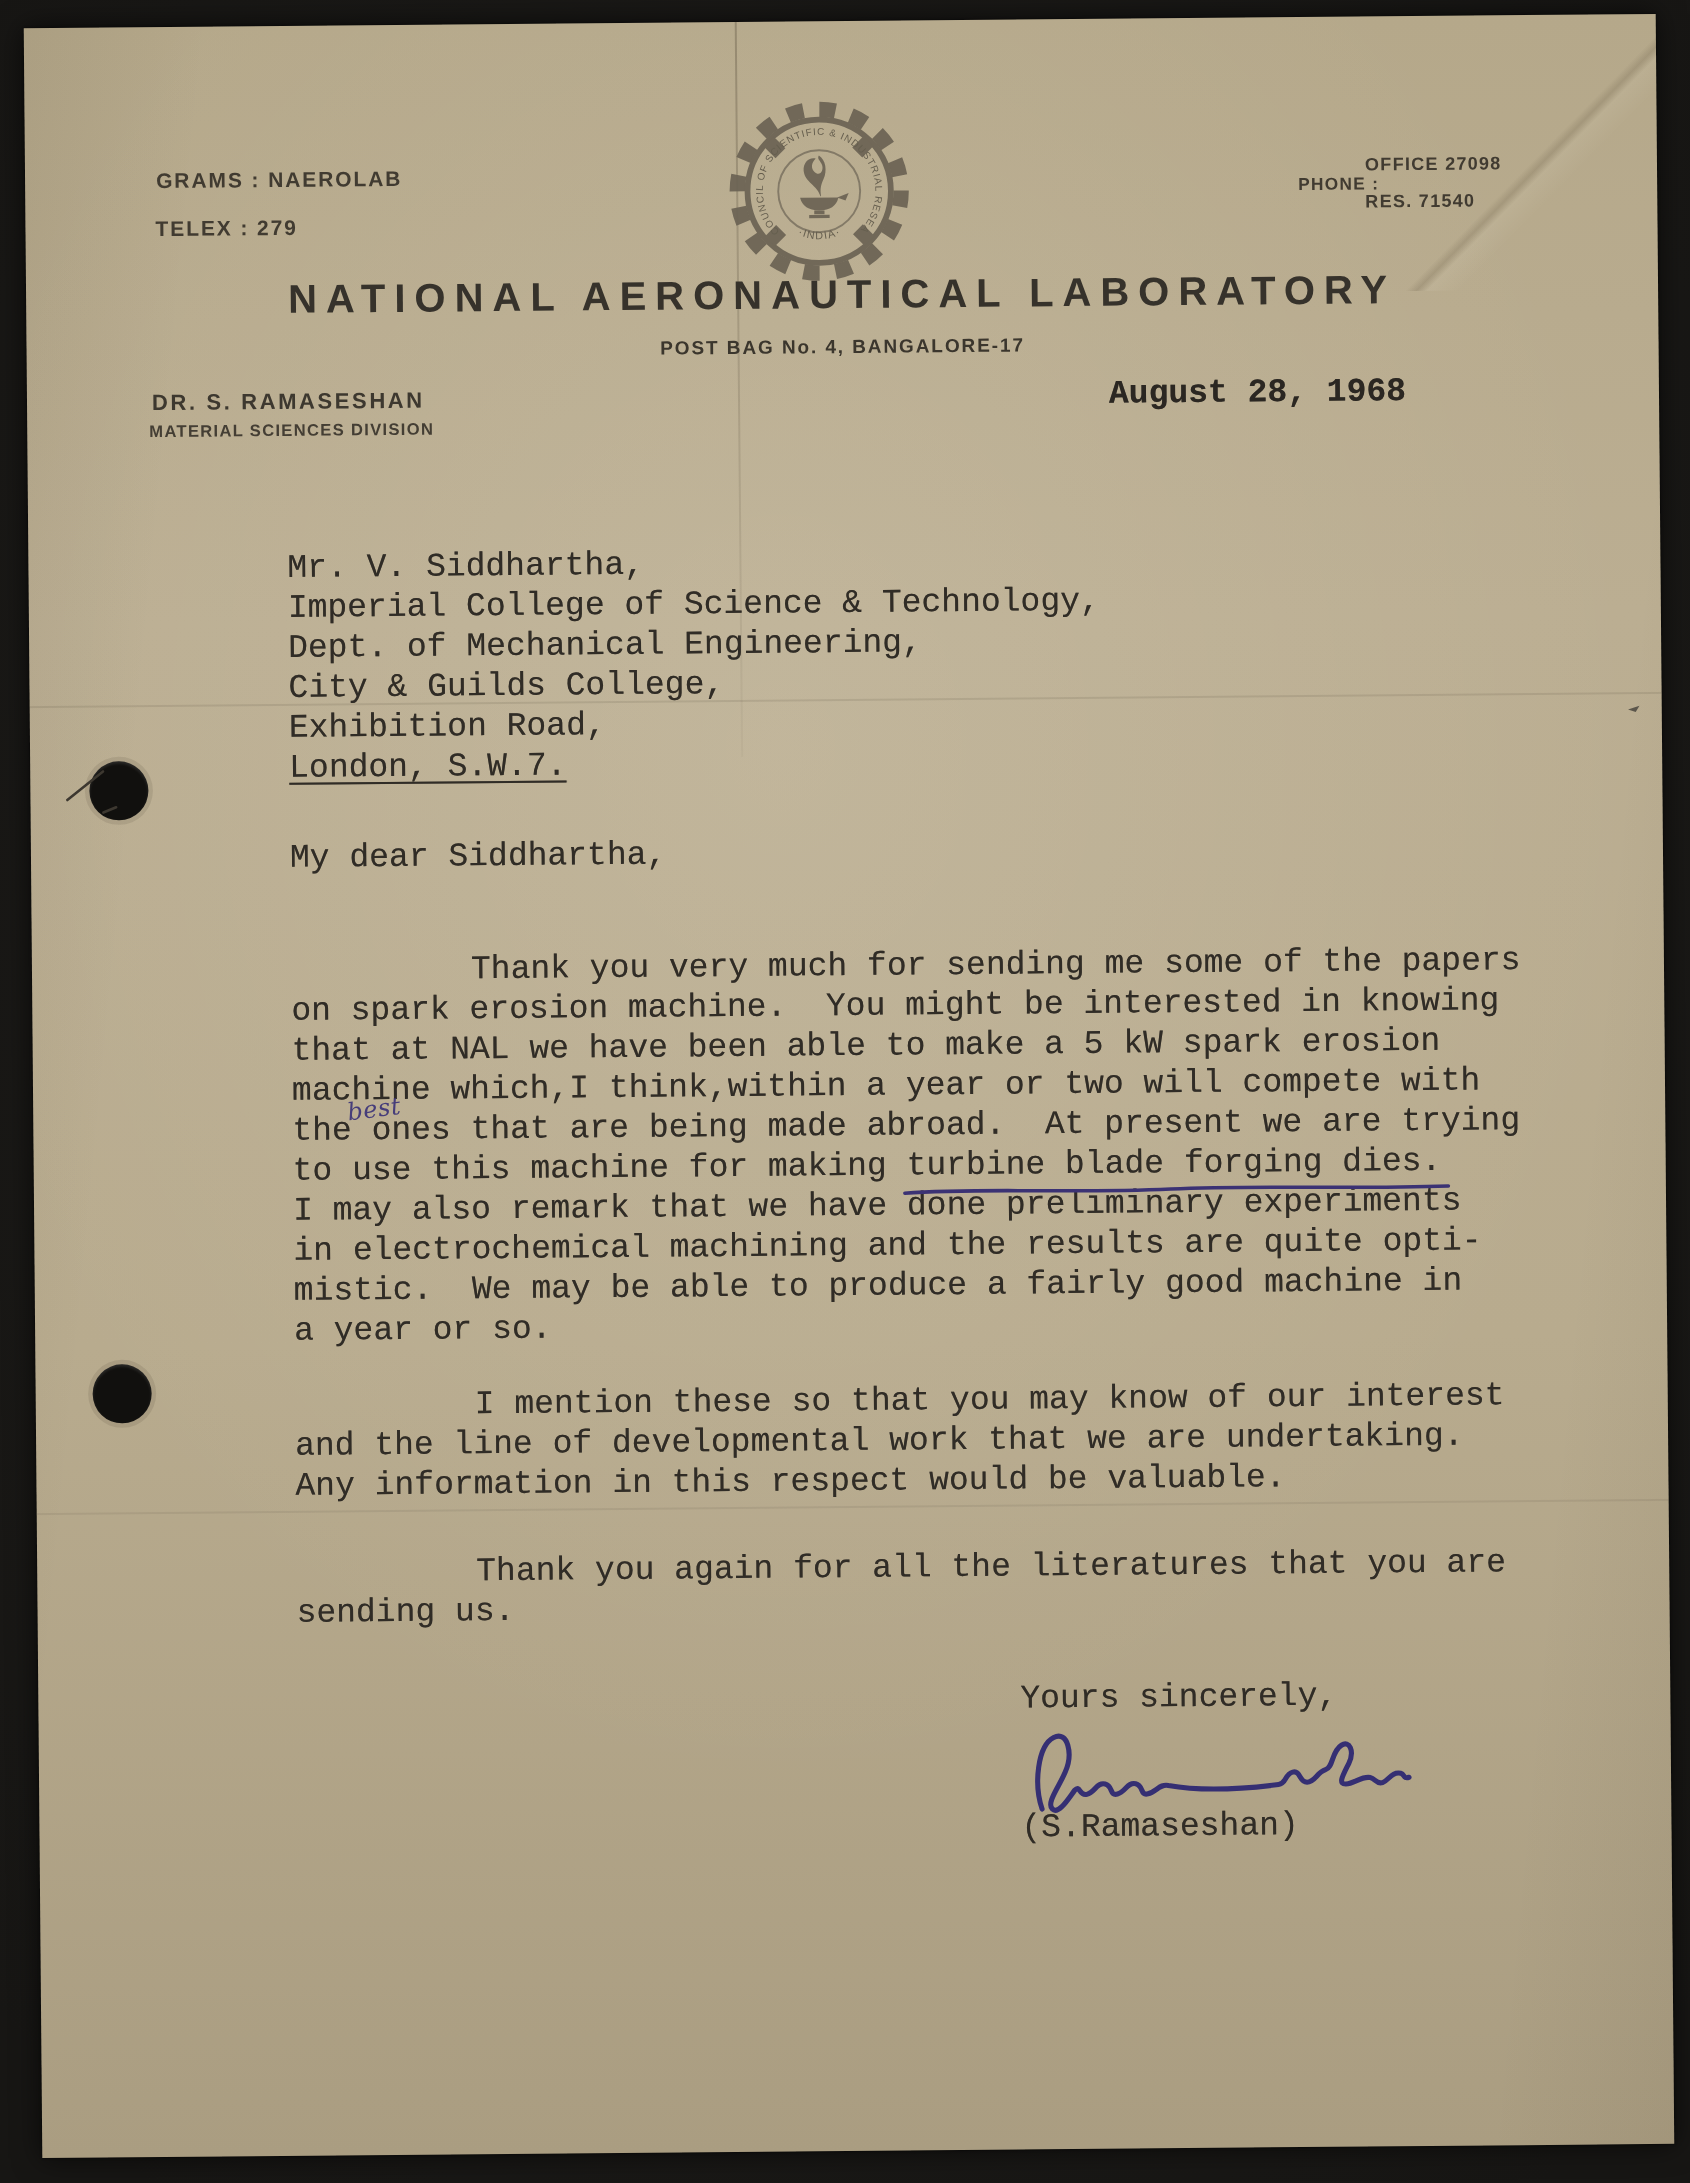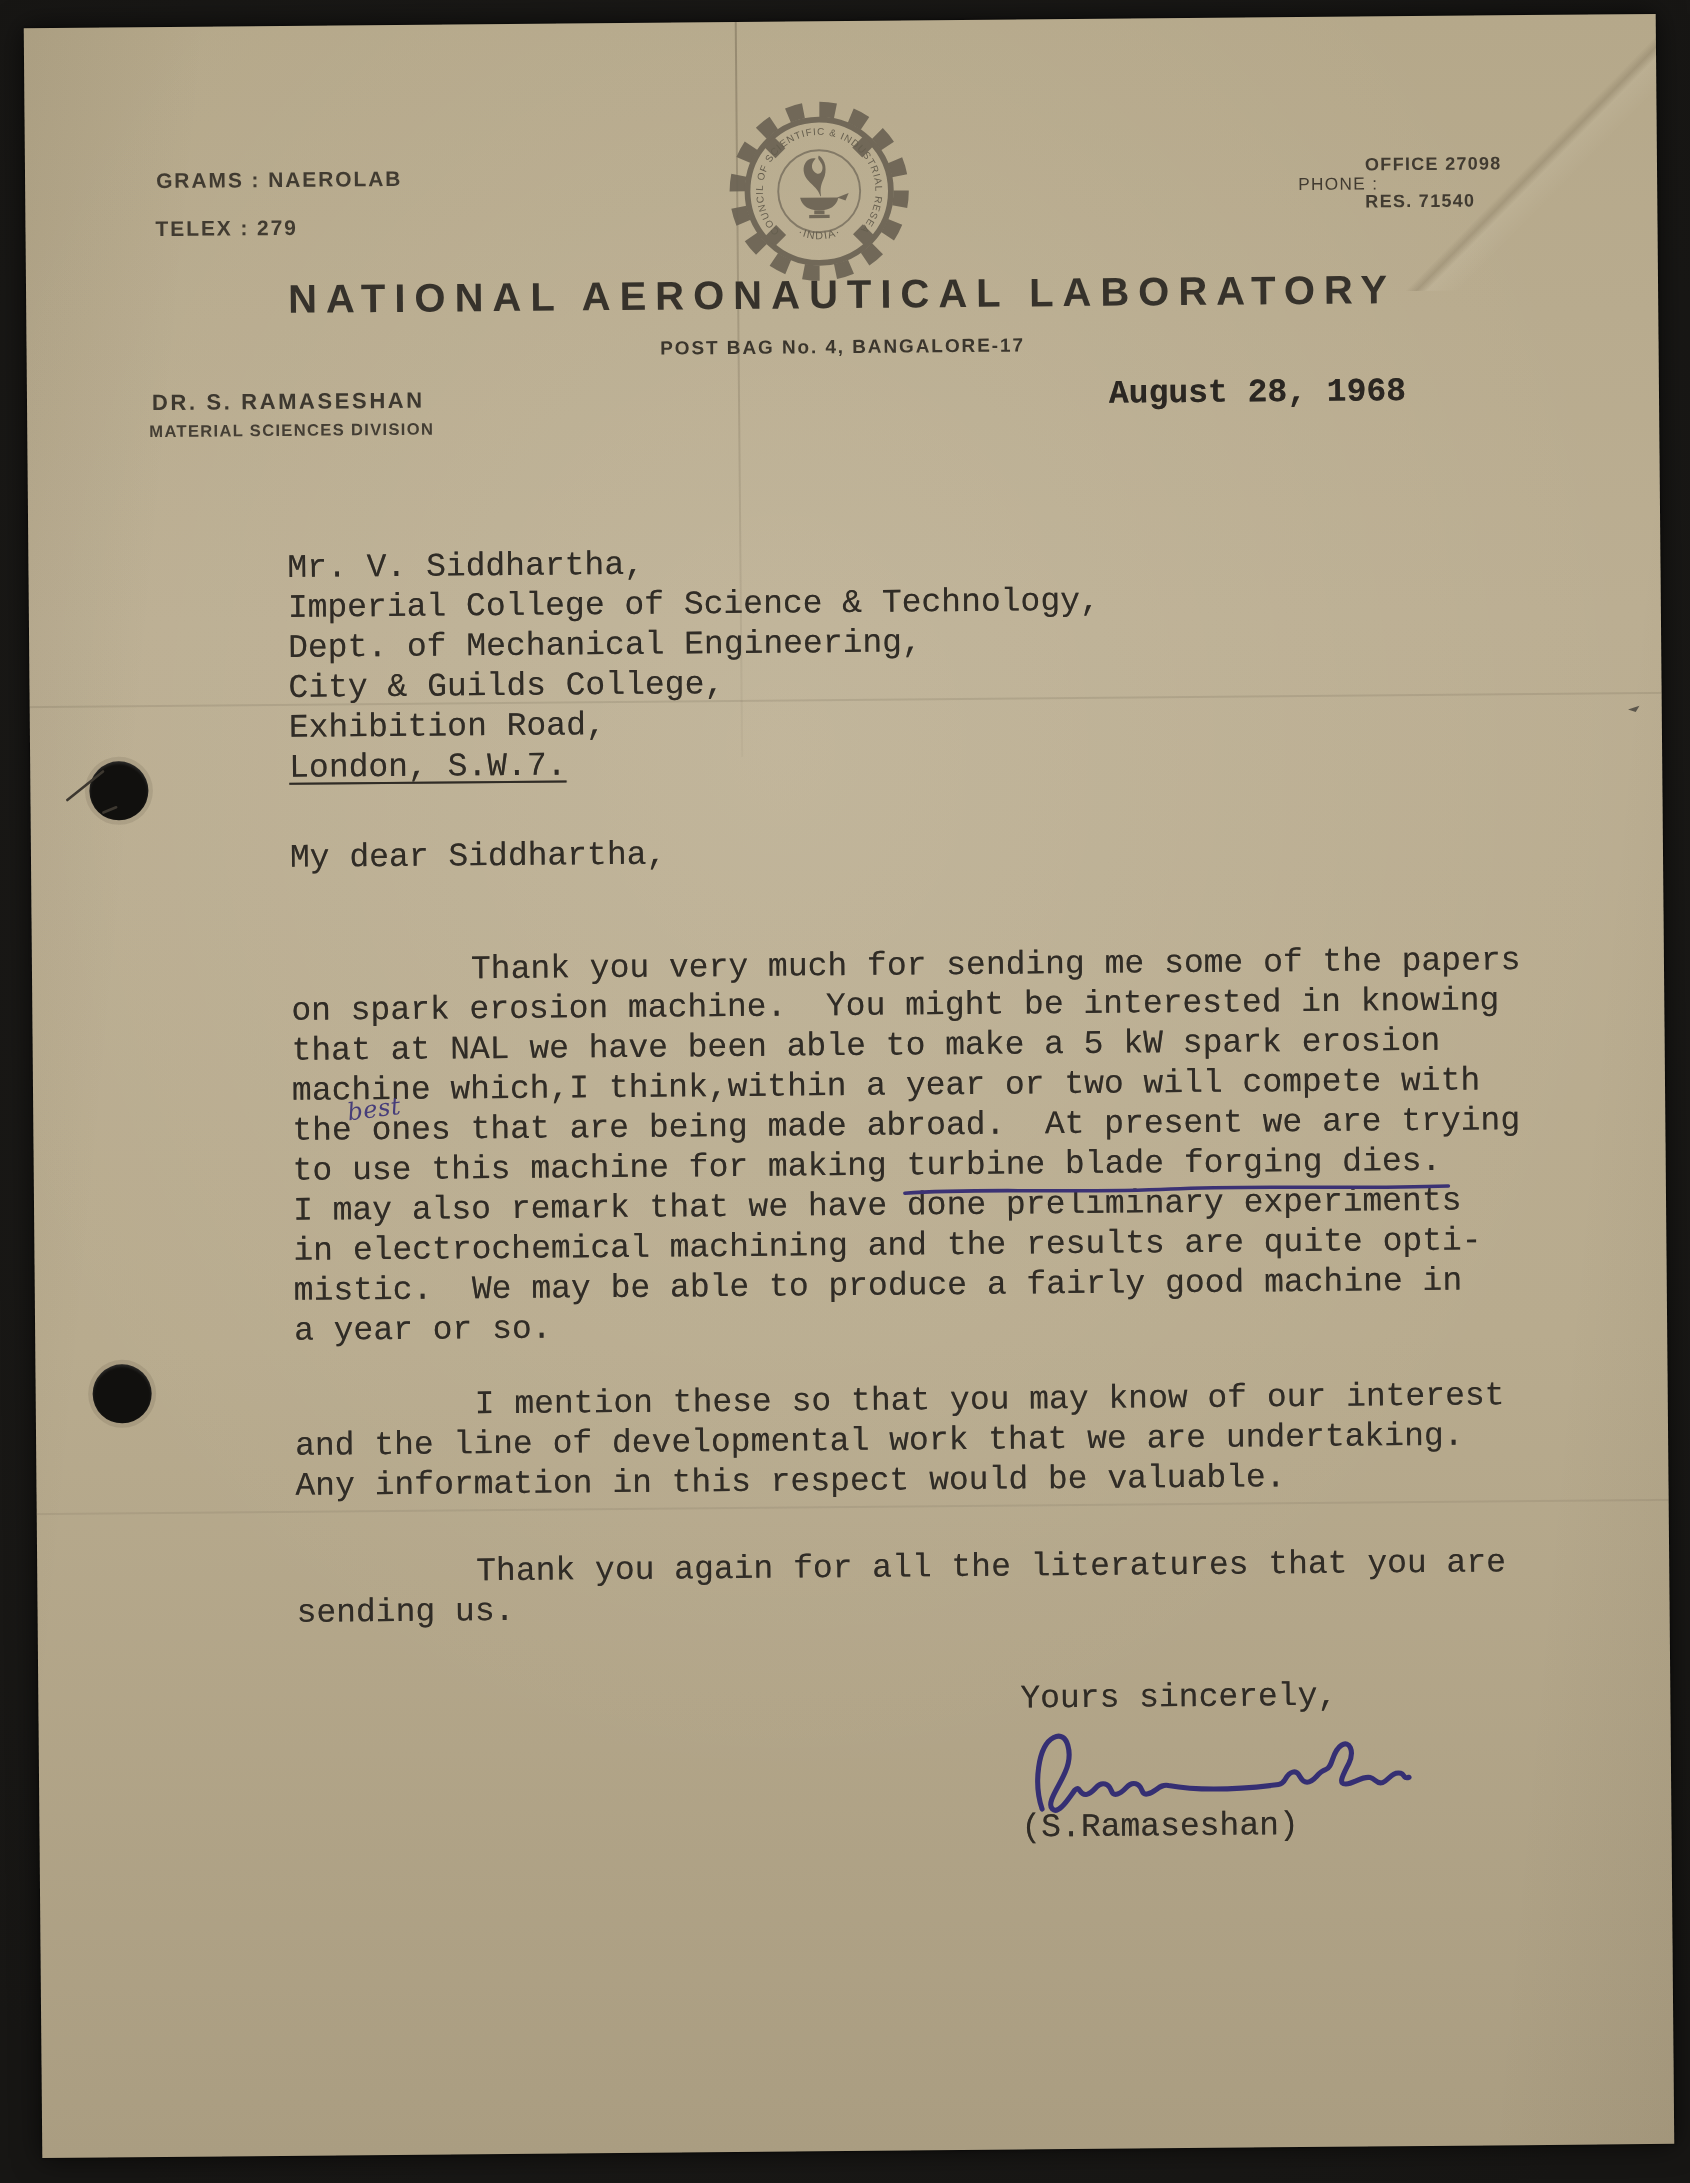--- a/index.html
+++ b/index.html
@@ -29,21 +29,21 @@
   .hole{position:absolute;width:59px;height:59px;border-radius:50%;background:#11100e;
     box-shadow:0 0 0 4.5px rgba(40,32,20,.10), inset 0 1.9px 3.2px rgba(255,255,255,.12);}
   .hole1{left:59px;top:734px;}
   .hole2{left:57px;top:1337px;}
   .pen-scratch{position:absolute;left:33px;top:735px;}
 
   
   .lh{position:absolute;color:#413b31;}
   .lh-grams{left:131px;top:142px;font-size:21px;font-weight:bold;letter-spacing:1.9px;}
   .lh-telex{left:130px;top:190px;font-size:21px;font-weight:bold;letter-spacing:1.9px;}
-  .lh-phone-label{left:1273px;top:157px;font-size:17.3px;font-weight:normal;letter-spacing:1.3px;}
+  .lh-phone-label{left:1273px;top:157px;font-size:17.3px;font-weight:bold;letter-spacing:1.3px;}
   .lh-phone-office{left:1340px;top:138px;font-size:18px;font-weight:bold;letter-spacing:1.3px;}
   .lh-phone-res{left:1340px;top:175px;font-size:18px;font-weight:bold;letter-spacing:1.3px;}
   .lh-org{left:0;top:251px;width:100%;text-align:center;font-size:40px;font-weight:bold;
     letter-spacing:9px;color:#36322b;}
   .lh-addr{left:0;top:315px;width:100%;text-align:center;font-size:19px;font-weight:bold;
     letter-spacing:1.9px;color:#3b362d;}
   .lh-sender{left:125px;top:363px;font-size:22px;letter-spacing:2.6px;font-weight:bold;color:#3d382f;}
   .lh-division{left:122px;top:395px;font-size:16.6px;letter-spacing:1.3px;font-weight:bold;color:#443e34;}
   .logo{position:absolute;left:698px;top:74px;width:192px;height:192px;opacity:.92;}
 

